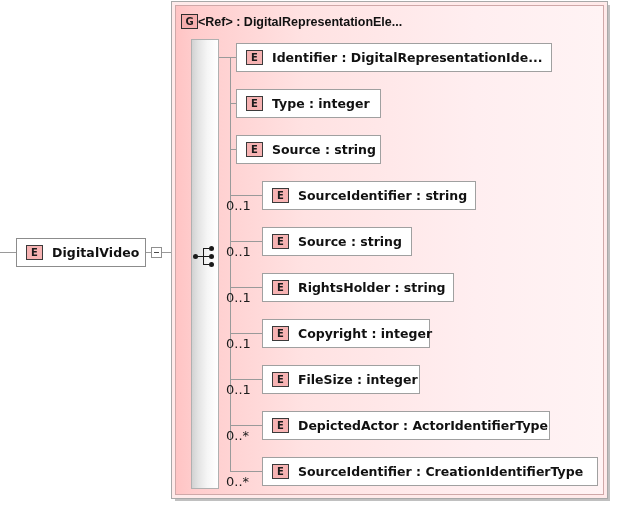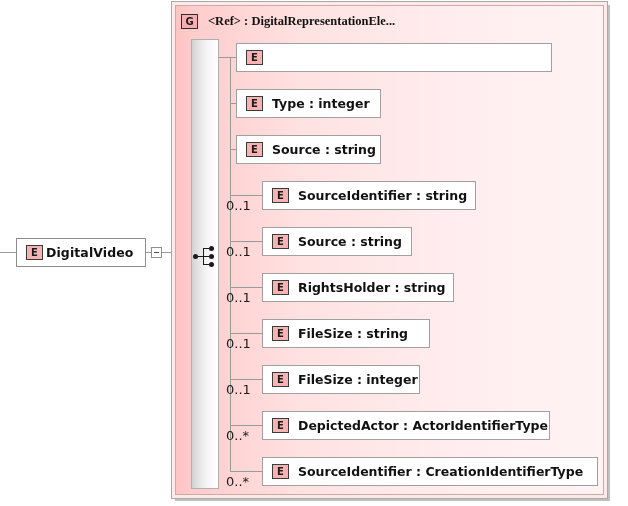--- a/index.html
+++ b/index.html
@@ -41,21 +41,21 @@
     background: #f7b3b3;
     border: 1px solid #3a3a3a;
     color: #1b1b1b;
     font-size: 10px;
     font-weight: bold;
     line-height: 13px;
     text-align: center;
     font-family: "DejaVu Sans", sans-serif;
   }
   .elem-label {
-    margin-left: 3px;
+    margin-left: 9px;
     font-size: 12.5px;
     font-weight: bold;
     color: #111111;
     letter-spacing: .1px;
     font-family: "DejaVu Sans", sans-serif;
   }
 
   
   .toggle {
     position: absolute;
@@ -93,25 +93,24 @@
     position: absolute;
     display: flex;
     align-items: center;
     white-space: nowrap;
   }
   .badge.g {
     background: #f6aeae;
     border: 1px solid #2e2e2e;
   }
   .group-title {
-    margin-left: 10px;
     font-size: 12.5px;
     font-weight: bold;
     color: #111111;
-    font-family: Liberation Serif, serif;
+    font-family: Liberation Sans, sans-serif;
   }
 
   
   .rail {
     position: absolute;
     box-sizing: border-box;
     border: 1px solid #b0b0b0;
     background: linear-gradient(to right, #d2d2d2 0%, #e4e4e4 25%, #f6f6f6 60%, #ffffff 100%);
   }
 
@@ -201,20 +200,21 @@
   <div class="hline" style="left:230px; top:241px; width:32px;"></div>
   <div class="hline" style="left:230px; top:287px; width:32px;"></div>
   <div class="hline" style="left:230px; top:333px; width:32px;"></div>
   <div class="hline" style="left:230px; top:379px; width:32px;"></div>
   <div class="hline" style="left:230px; top:425px; width:32px;"></div>
   <div class="hline" style="left:230px; top:471px; width:32px;"></div>
 
   <div id="children-layer">
       <div class="child-box" style="left: 236px; top: 43px; width: 316px; height: 29px; padding-left: 9px;">
         <span class="badge">E</span>
+        <span class="child-label">Identifier  : DigitalRepresentationIde...</span>
       </div>
       <div class="child-box" style="left: 236px; top: 89px; width: 145px; height: 29px; padding-left: 9px;">
         <span class="badge">E</span>
         <span class="child-label">Type    : integer</span>
       </div>
       <div class="child-box" style="left: 236px; top: 135px; width: 145px; height: 29px; padding-left: 9px;">
         <span class="badge">E</span>
         <span class="child-label">Source  : string</span>
       </div>
       <div class="card" style="left: 226px; top: 198px;">0..1</div>
@@ -228,21 +228,21 @@
         <span class="child-label">Source  : string</span>
       </div>
       <div class="card" style="left: 226px; top: 290px;">0..1</div>
       <div class="child-box" style="left: 262px; top: 273px; width: 192px; height: 29px; padding-left: 9px;">
         <span class="badge">E</span>
         <span class="child-label">RightsHolder  : string</span>
       </div>
       <div class="card" style="left: 226px; top: 336px;">0..1</div>
       <div class="child-box" style="left: 262px; top: 319px; width: 168px; height: 29px; padding-left: 9px;">
         <span class="badge">E</span>
-        <span class="child-label">FileSize  : string</span>
+        <span class="child-label">Copyright  : integer</span>
       </div>
       <div class="card" style="left: 226px; top: 382px;">0..1</div>
       <div class="child-box" style="left: 262px; top: 365px; width: 158px; height: 29px; padding-left: 9px;">
         <span class="badge">E</span>
         <span class="child-label">FileSize  : integer</span>
       </div>
       <div class="card" style="left: 226px; top: 428px;">0..*</div>
       <div class="child-box" style="left: 262px; top: 411px; width: 288px; height: 29px; padding-left: 9px;">
         <span class="badge">E</span>
         <span class="child-label">DepictedActor  : ActorIdentifierType</span>

